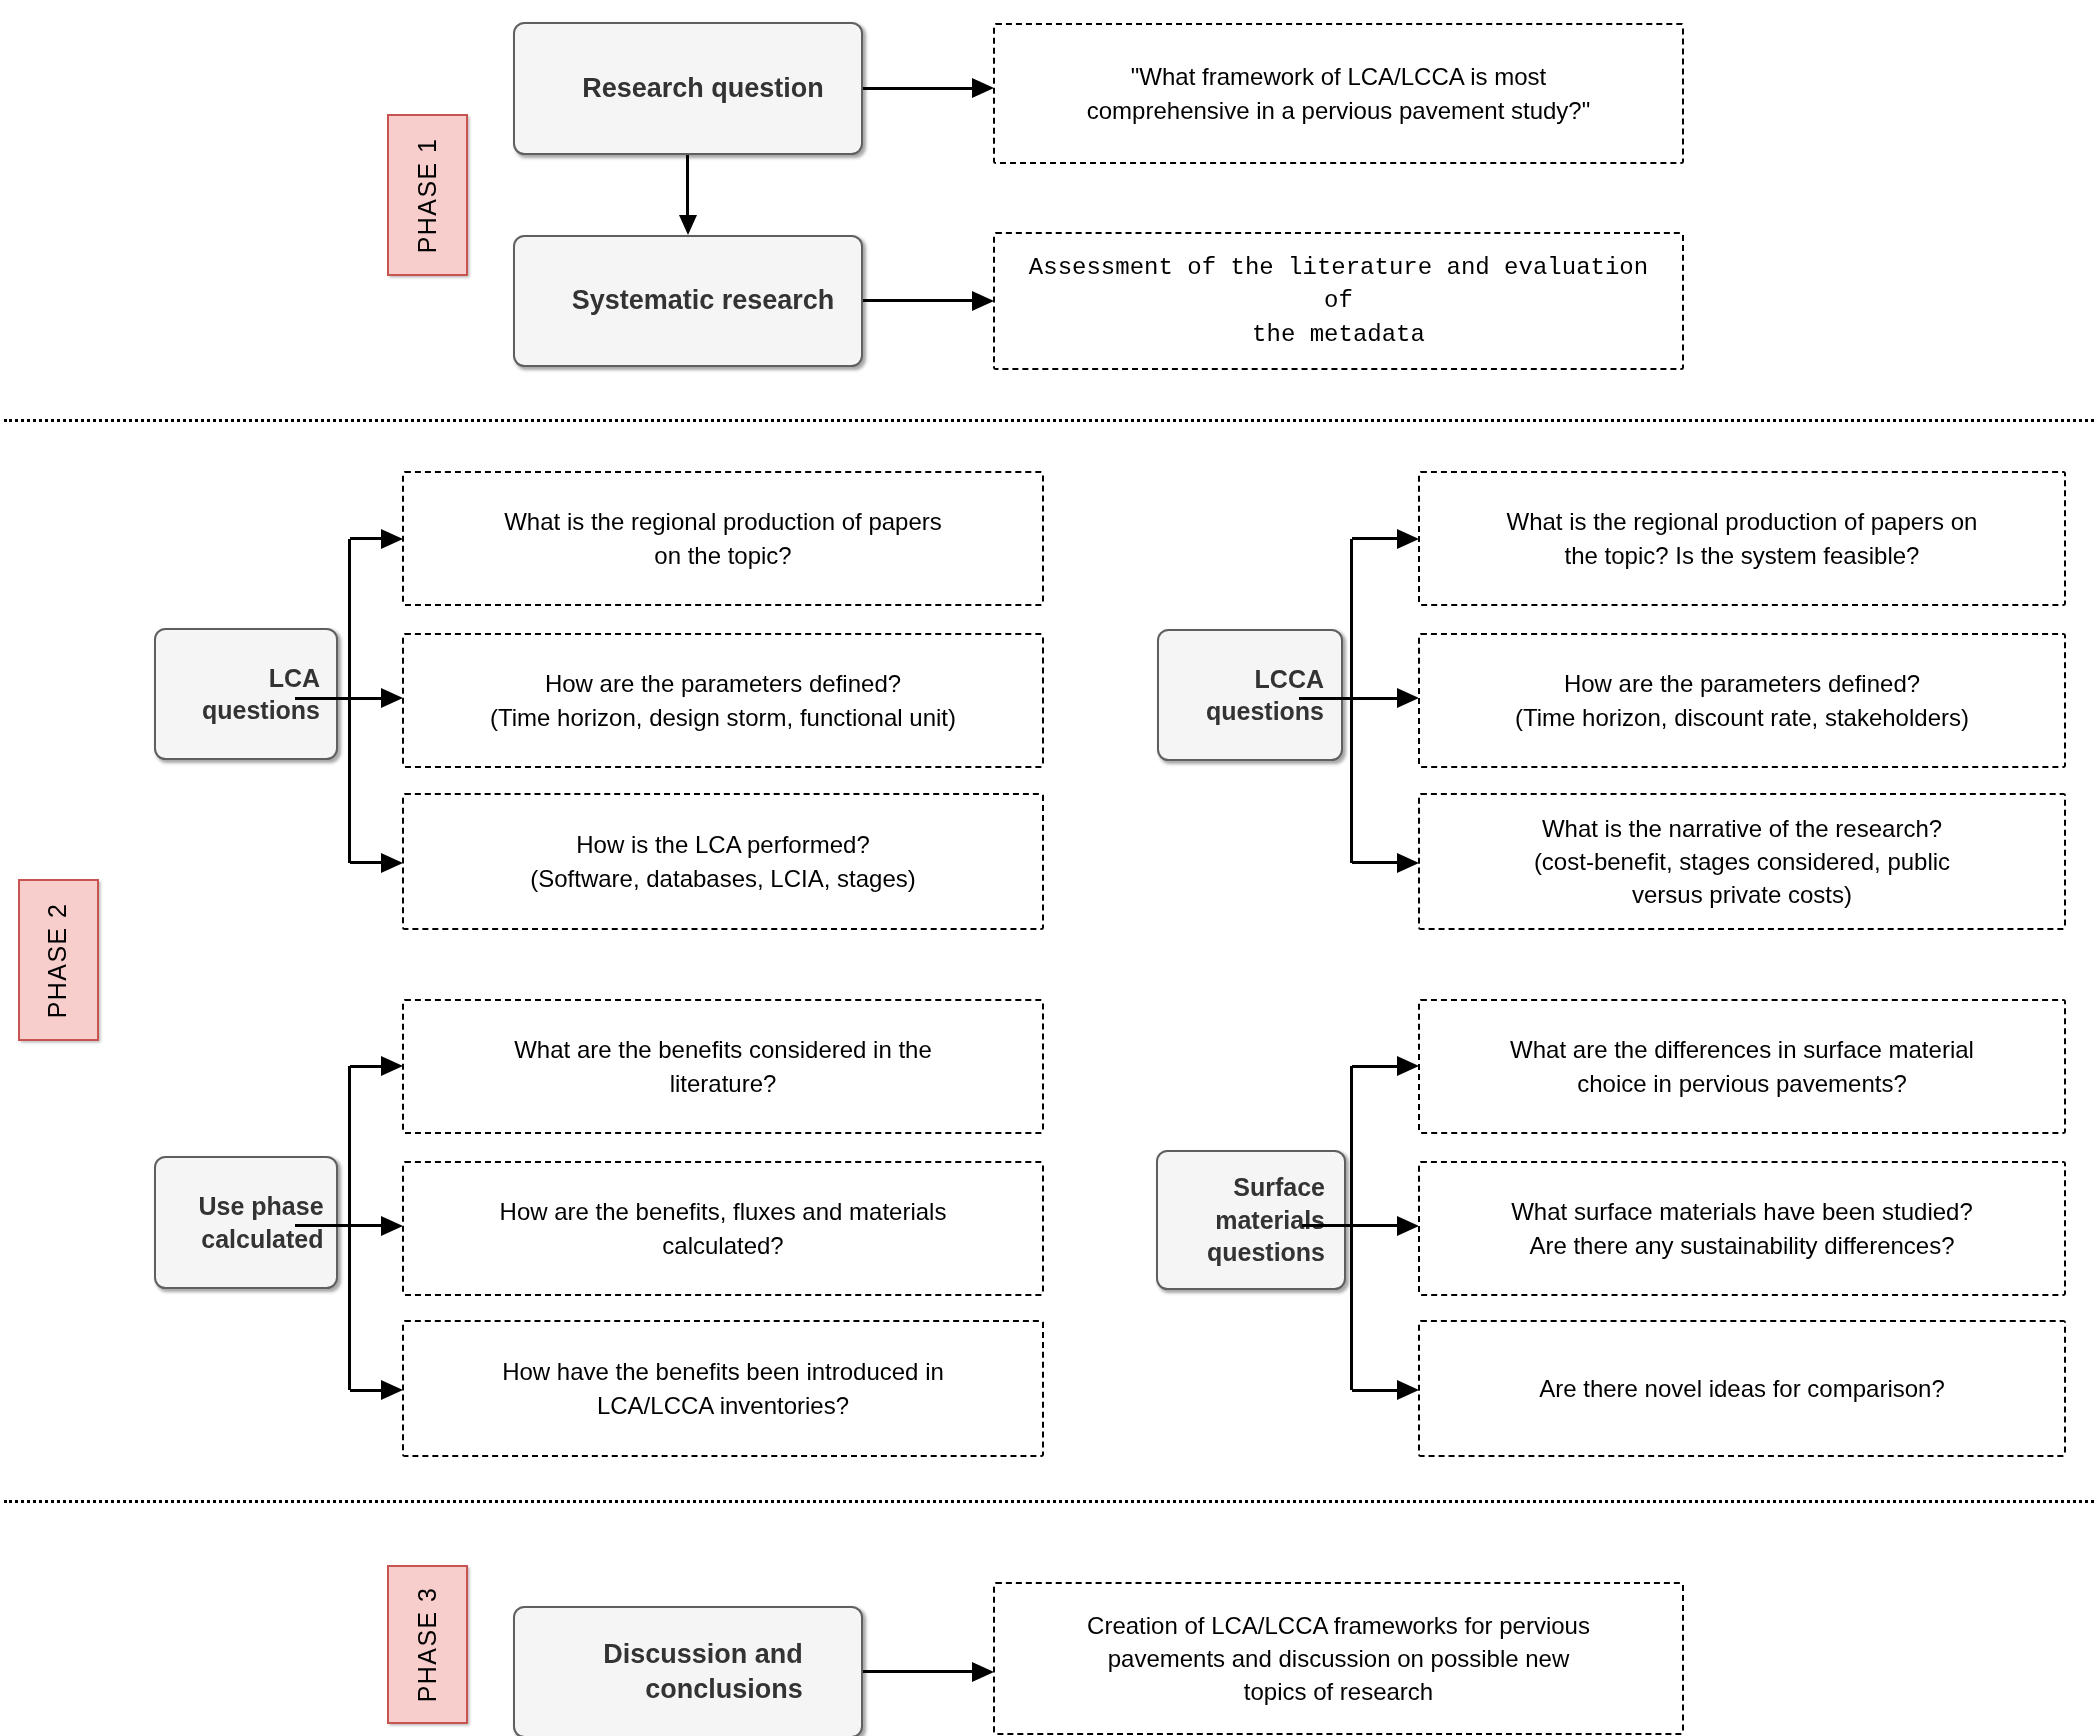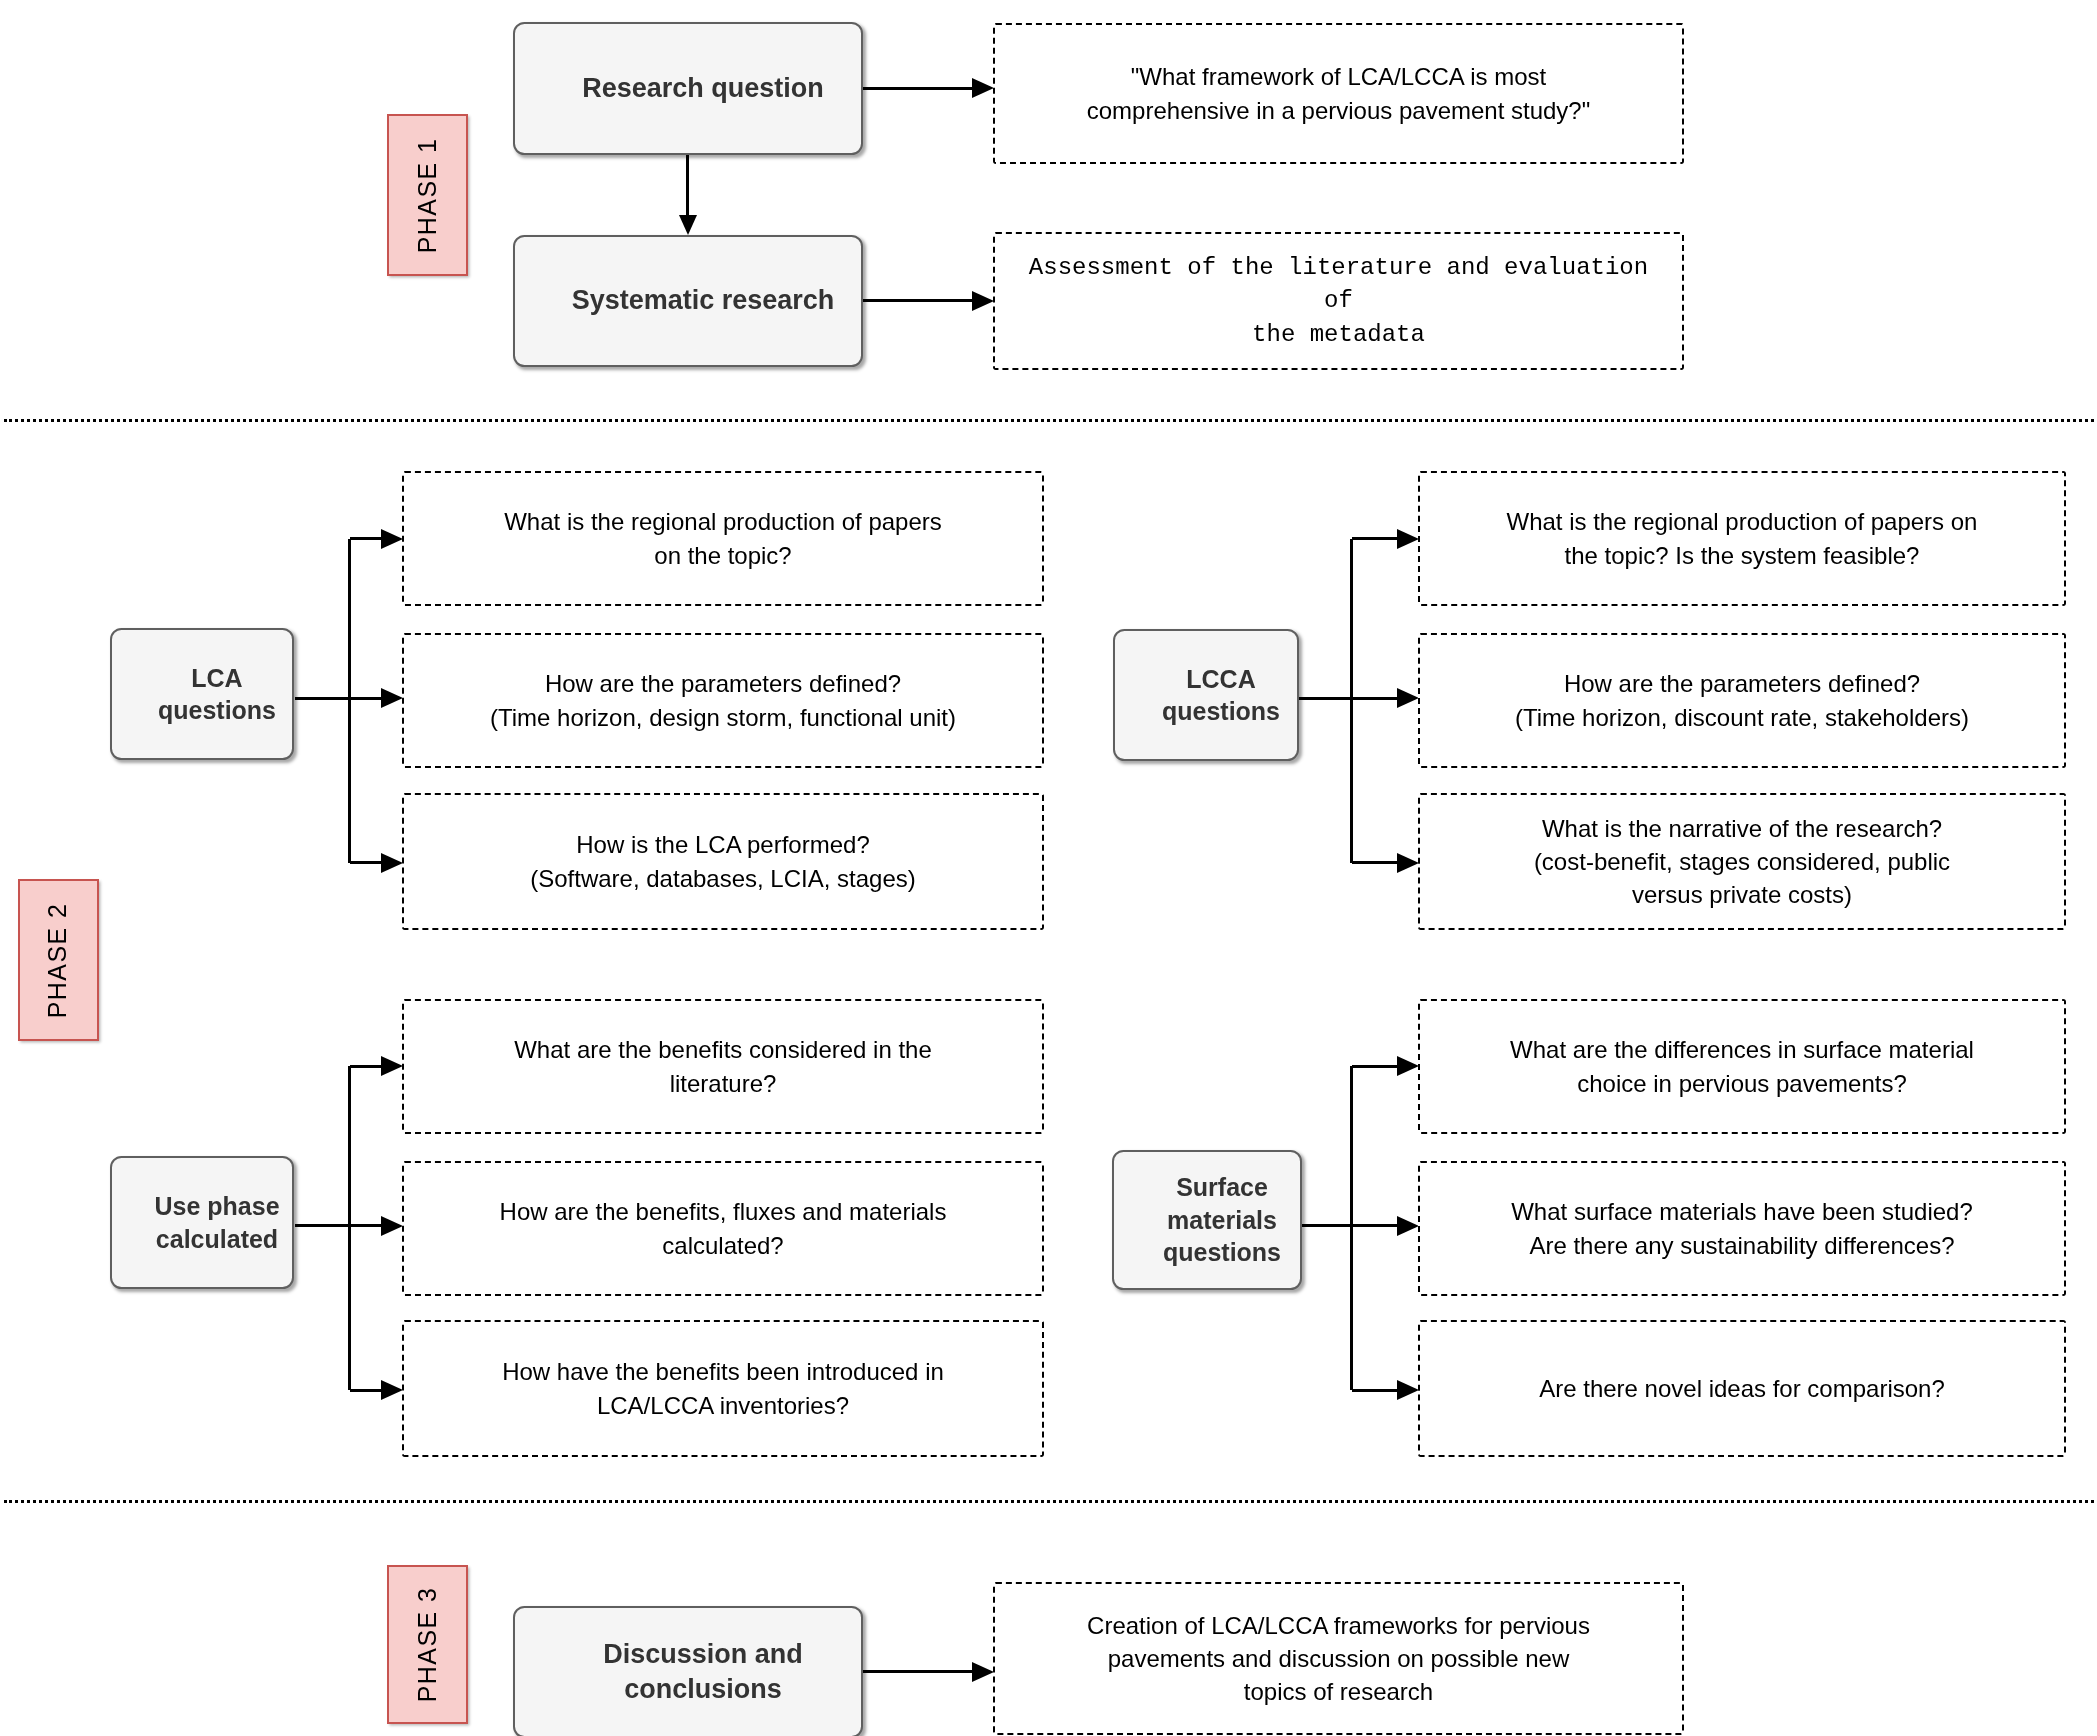--- a/index.html
+++ b/index.html
@@ -12,28 +12,28 @@
     overflow:hidden;
   }
   .gray-box{
     position:absolute;
     box-sizing:border-box;
     background:var(--box-fill);
     border:2.4px solid var(--box-border);
     border-radius:11.4px;
     box-shadow:2.4px 2.9px 3.3px rgba(0,0,0,0.35);
     display:flex;align-items:center;justify-content:center;
-    text-align:center;
+    text-align:right;
     font-weight:bold;
     color:var(--box-text);
     white-space:pre-line;
     padding-left:30px;
   }
   .big-box{font-size:27px;line-height:1.3;}
-  .label-box{font-size:25px;line-height:1.3;}
+  .label-box{font-size:25px;line-height:1.3;margin-left:44px;}
   .dash-box{
     position:absolute;
     box-sizing:border-box;
     background:#fff;
     border:2.4px dashed var(--line);
     border-radius:2.9px;
     display:flex;align-items:center;justify-content:center;
     text-align:center;
     font-size:24px;line-height:1.38;
     white-space:pre-line;

